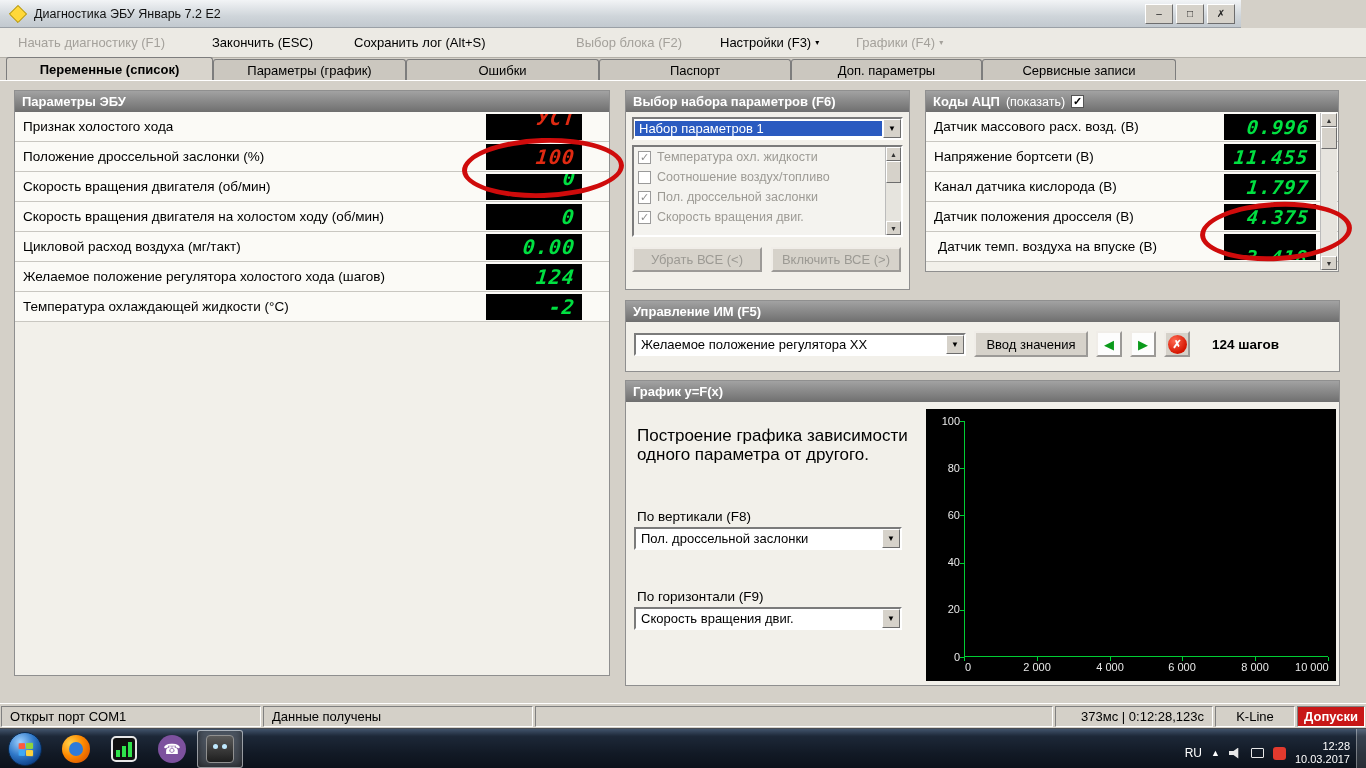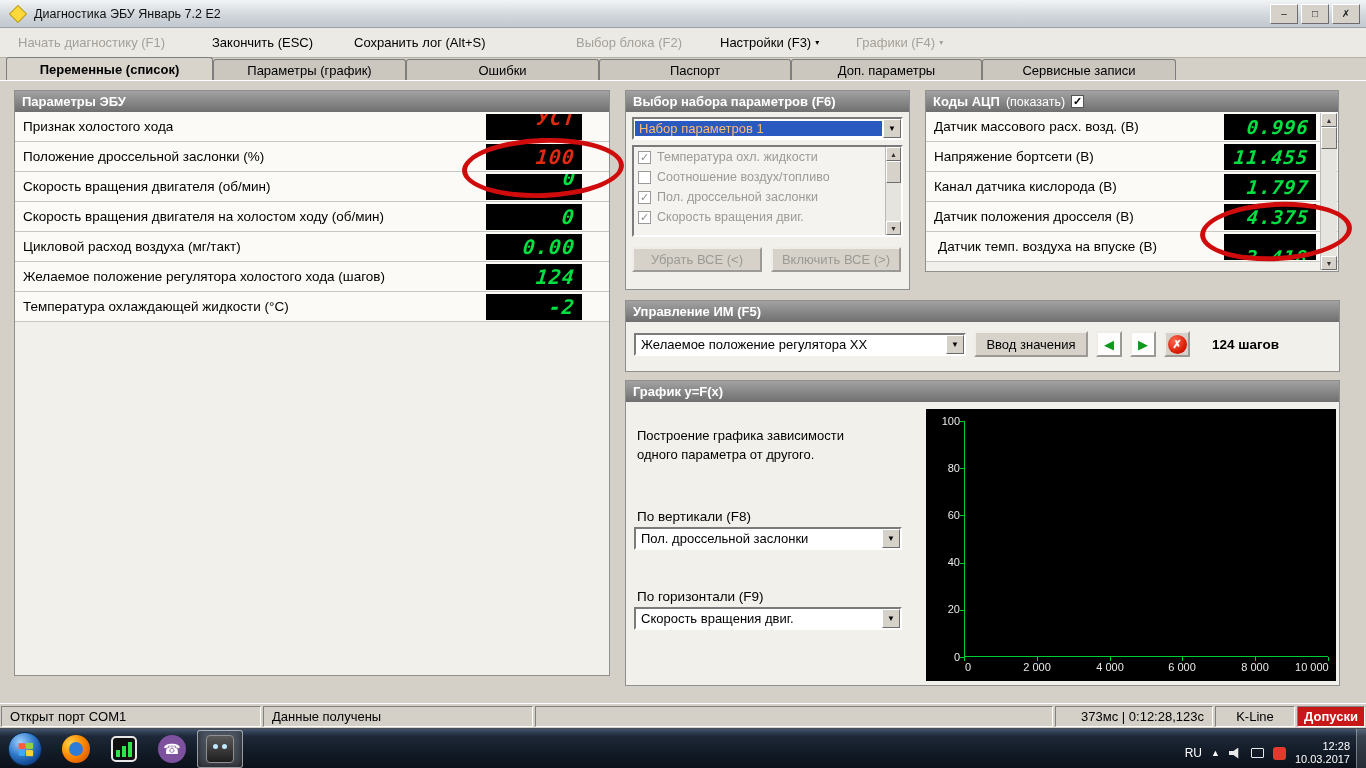--- a/index.html
+++ b/index.html
@@ -1,20 +1,20 @@
 <!DOCTYPE html>
 <html><head>
 <meta charset="utf-8">
 <style>
   html,body{margin:0;padding:0;background:#000;}
   .screen{position:relative;width:1366px;height:768px;background:#d4d0c8;overflow:hidden;
           font-family:"Liberation Sans",sans-serif;color:#000;font-size:13px;}
 
   
-  .titlebar{position:absolute;left:0;top:0;width:1366px;height:28px;
+  .titlebar{position:absolute;left:0;top:0;width:1241px;height:28px;
             background:linear-gradient(#f2f4f6,#cfd5da 60%,#c2c9cf);
             border-bottom:1px solid #9aa0a6;display:flex;align-items:center;padding:0 6px;box-sizing:border-box;}
   .app-ico{width:14px;height:14px;background:#ffd83a;border:1px solid #8a7400;transform:rotate(45deg) scale(.8);margin:0 8px 0 4px;}
   .title-text{font-size:12.5px;color:#111;}
   .winbtns{margin-left:auto;display:flex;gap:3px;}
   .wbtn{width:26px;height:18px;background:#d6d2ca;border:1px solid;border-color:#fff #6d6d6d #6d6d6d #fff;
         display:flex;align-items:center;justify-content:center;font-size:10px;line-height:1;color:#222;}
 
   
   .menubar{position:absolute;left:0;top:28px;width:1366px;height:29px;background:#eceae4;border-bottom:1px solid #b3b0a8;}
@@ -52,21 +52,21 @@
   .clipup .seg{transform:skewX(-6deg) translateY(-9px);}
   .clipdn .seg{transform:skewX(-6deg) translateY(10px);}
 
   .p-adc .pval{width:92px;margin-right:22px;}
   .p-adc .seg{font-size:19px;}
 
   
   .combo{height:23px;border:2px solid;border-color:#7b7b7b #fff #fff #7b7b7b;background:#fff;
          display:flex;align-items:center;box-sizing:border-box;}
   .combo-text{flex:1;padding:0 5px;font-size:13px;white-space:nowrap;overflow:hidden;}
-  .combo.blue .combo-text{background:#2a5ac0;color:#fdba74;margin:1px;padding:0 4px;}
+  .combo.blue .combo-text{background:#2a5ac0;color:#ffffff;margin:1px;padding:0 4px;}
   .combo-btn{width:18px;height:100%;background:#d6d2ca;border:1px solid;border-color:#fff #6d6d6d #6d6d6d #fff;
              display:flex;align-items:center;justify-content:center;font-size:8px;box-sizing:border-box;}
 
   
   .listbox{margin:5px 6px 4px 6px;height:88px;border:2px solid;border-color:#7b7b7b #fff #fff #7b7b7b;
            background:#f4f3ef;position:relative;overflow:hidden;}
   .chk-item{height:20px;display:flex;align-items:center;gap:6px;padding-left:4px;color:#9c9a94;font-size:12.5px;}
   .cbox{width:13px;height:13px;border:1px solid #9a9a9a;background:#fff;display:flex;align-items:center;justify-content:center;
         font-size:11px;color:#8d8d8d;line-height:1;box-sizing:border-box;}
   .lb-scroll{position:absolute;right:0;top:0;bottom:0;width:15px;background:#e6e4de;border-left:1px solid #bbb;}
@@ -93,21 +93,21 @@
   .im-btn{width:114px;height:26px;}
   .arrbtn{width:26px;height:26px;background:#fdfdfd;border:2px outset #f0ede8;display:flex;align-items:center;
           justify-content:center;font-size:13px;color:#0a9a1a;box-sizing:border-box;}
   .cancelbtn{width:26px;height:26px;background:#d6d2ca;border:2px outset #f0ede8;display:flex;align-items:center;
              justify-content:center;box-sizing:border-box;}
   .cancel-circle{width:19px;height:19px;border-radius:50%;background:radial-gradient(circle at 35% 30%,#ff6a52,#d51500 70%);
                  color:#fff;font-size:11px;font-weight:bold;display:flex;align-items:center;justify-content:center;}
   .steps{font-weight:bold;font-size:13.5px;margin-left:14px;}
 
   
-  .g-desc{position:absolute;left:11px;top:45px;font-size:13px;line-height:19px;}
+  .g-desc{position:absolute;left:11px;top:45px;font-size:17px;line-height:19px;}
   .g-lab1{position:absolute;left:11px;top:128px;font-size:13.5px;}
   .g-combo1{position:absolute;left:8px;top:146px;width:268px;}
   .g-lab2{position:absolute;left:11px;top:208px;font-size:13.5px;}
   .g-combo2{position:absolute;left:8px;top:226px;width:268px;}
 
   .chart{position:absolute;left:300px;top:28px;width:410px;height:272px;background:#000;}
   .yaxis{position:absolute;left:38px;top:12px;bottom:24px;width:1px;background:#00cc33;}
   .xaxis{position:absolute;left:38px;right:8px;bottom:24px;height:1px;background:#00cc33;}
   .ylab{position:absolute;left:2px;width:32px;text-align:right;color:#e8e8e8;font-size:11px;}
   .xlab{position:absolute;top:252px;color:#e8e8e8;font-size:11px;white-space:nowrap;transform:translateX(-50%);}

